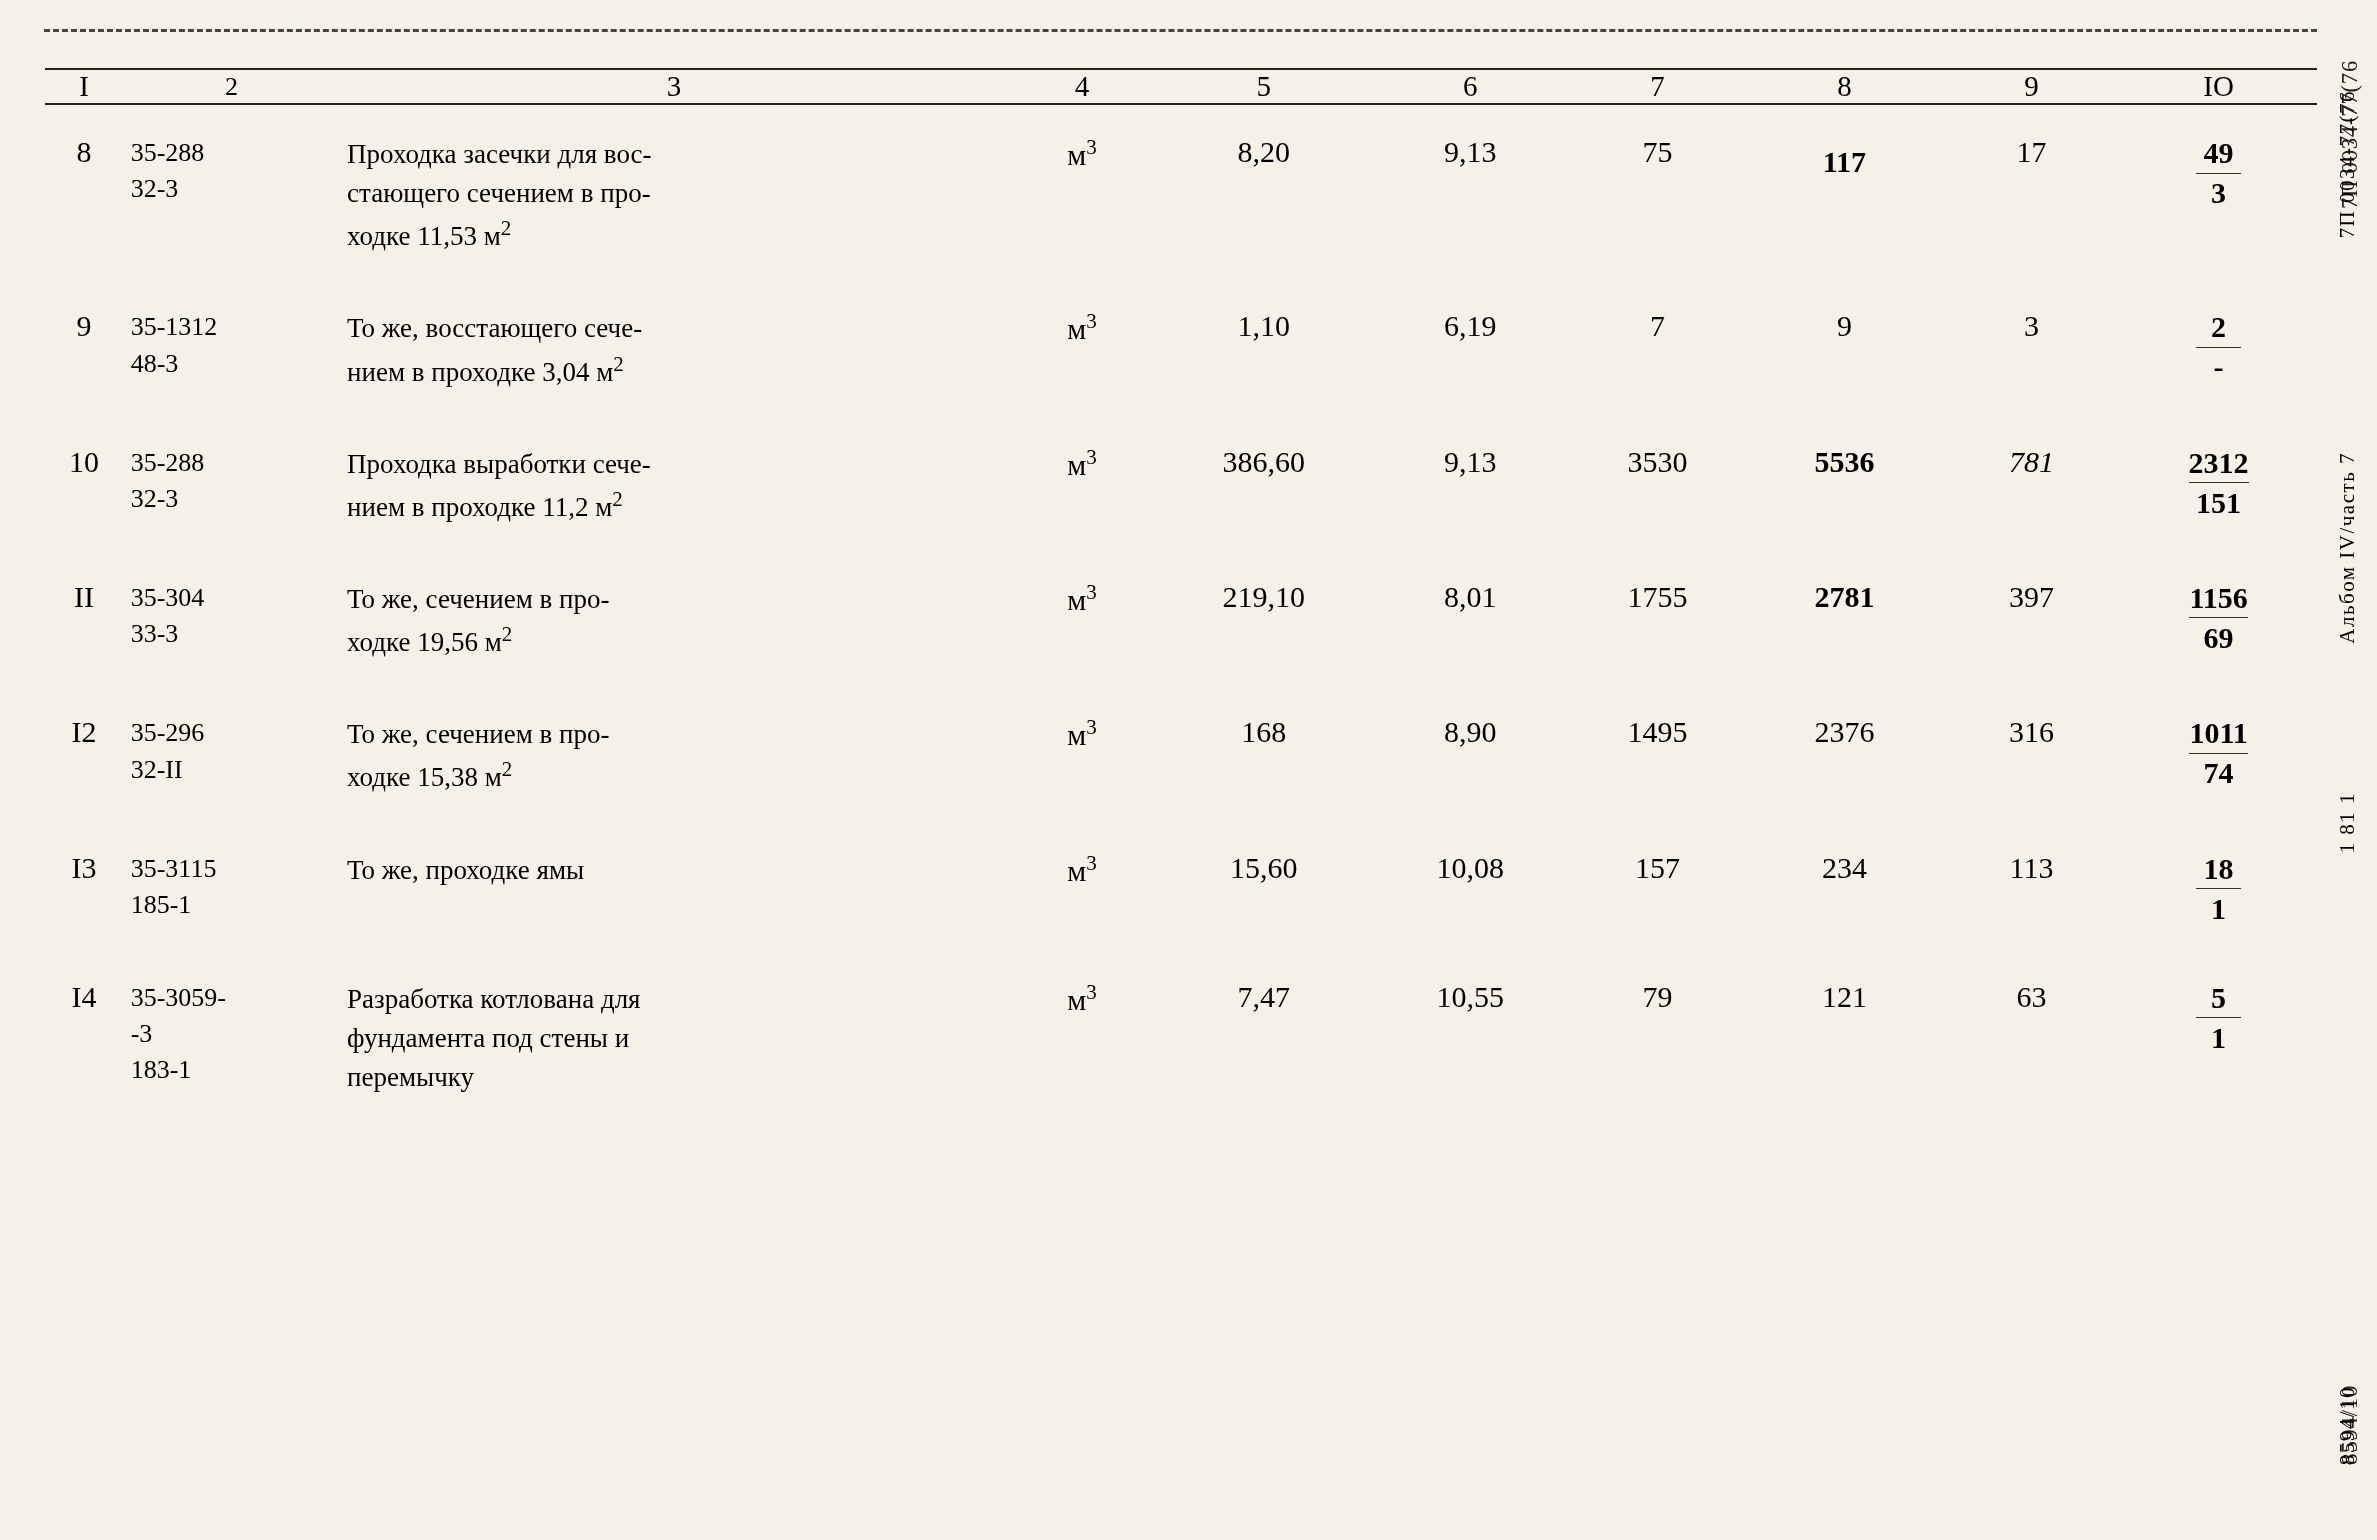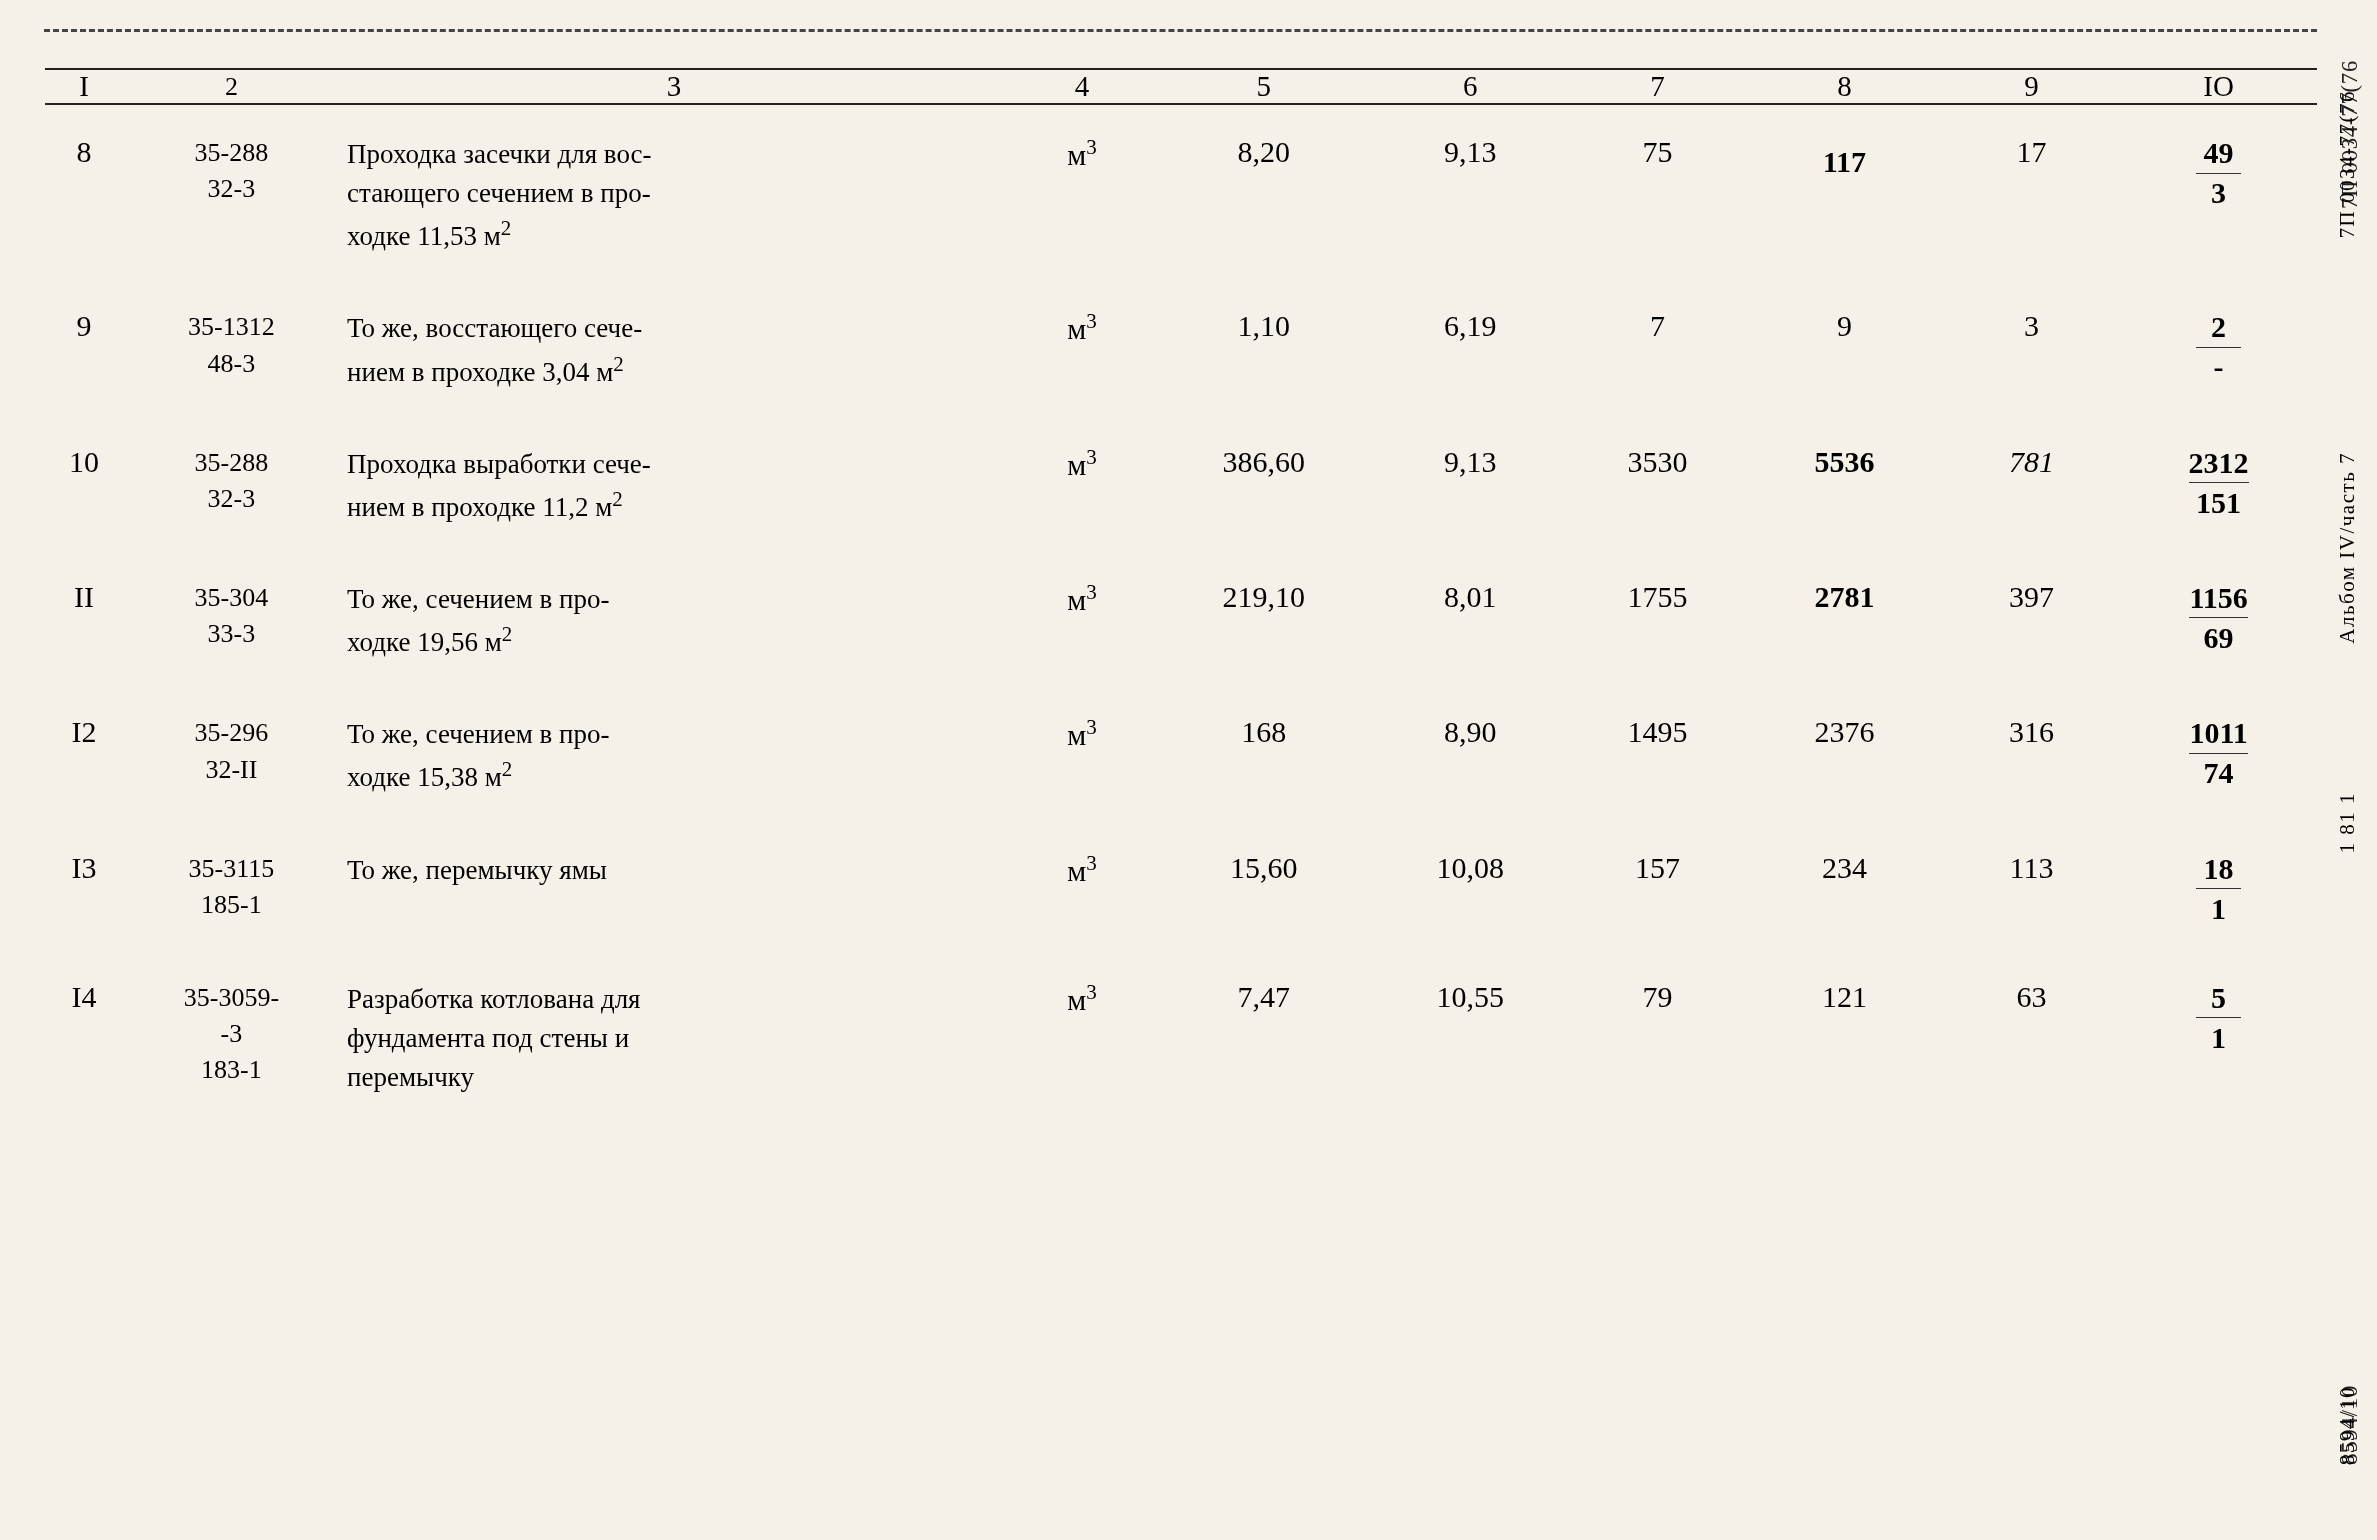--- a/index.html
+++ b/index.html
@@ -26,21 +26,21 @@
       font-size: 29px;
     }
 
     .data-row td {
       padding: 15px 7.5px;
       vertical-align: top;
       border: none;
     }
 
     .col-1 { width: 60px; text-align: center; }
-    .col-2 { width: 166px; text-align: center; font-size: 26px; }
+    .col-2 { width: 166px; text-align: left; font-size: 26px; }
     .col-3 { width: 513px; text-align: left; }
     .col-4 { width: 113px; text-align: center; }
     .col-5 { width: 166px; text-align: center; }
     .col-6 { width: 151px; text-align: center; }
     .col-7 { width: 136px; text-align: center; }
     .col-8 { width: 151px; text-align: center; }
     .col-9 { width: 136px; text-align: center; }
     .col-10 { width: 151px; text-align: center; }
 
     .m3-sup {
@@ -252,21 +252,21 @@
             <span class="numerator">1011</span>
             <span class="denominator">74</span>
           </div>
         </td>
       </tr>
 
       <tr class="data-row">
         <td class="col-1 row-num" style="padding-top:38px;">I3</td>
         <td class="col-2 col-2-inner" style="padding-top:38px; white-space:pre-line;"><span>35-3115
 185-1</span></td>
-        <td class="col-3 desc-text" style="padding-top:38px;">То же, перемычку ямы</td>
+        <td class="col-3 desc-text" style="padding-top:38px;">То же, проходке ямы</td>
         <td class="col-4 num-text" style="padding-top:38px;">м<sup class="m3-sup">3</sup></td>
         <td class="col-5 num-text" style="padding-top:38px;">15,60</td>
         <td class="col-6 num-text" style="padding-top:38px;">10,08</td>
         <td class="col-7 num-text" style="padding-top:38px;">157</td>
         <td class="col-8 num-text" style="padding-top:38px;">234</td>
         <td class="col-9 num-text" style="padding-top:38px;">113</td>
         <td class="col-10 num-text" style="padding-top:38px;">
           <div class="fraction">
             <span class="numerator">18</span>
             <span class="denominator">1</span>

